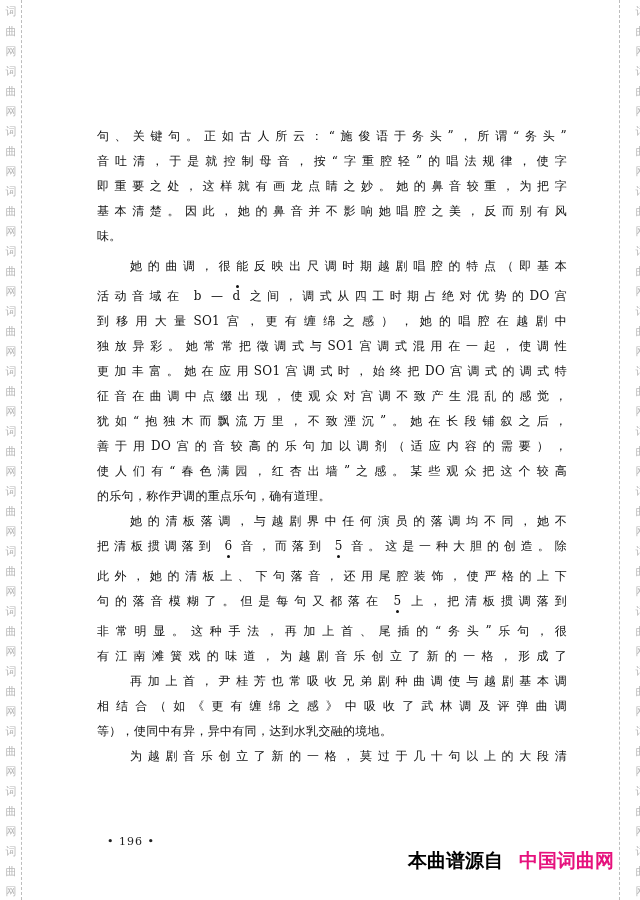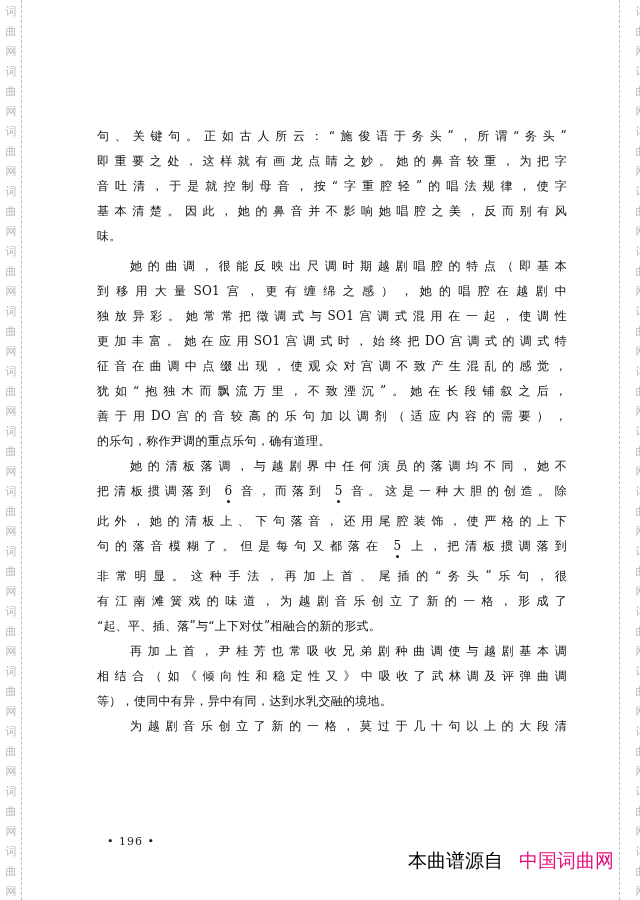--- a/index.html
+++ b/index.html
@@ -41,21 +41,21 @@
       content: ""; position: absolute; left: 50%; top: 1px;
       width: 3px; height: 3px; margin-left: -1px; background: #111; border-radius: 50%;
     }
 
     .page-number {
       position: absolute; left: 107px; top: 835px;
       font-size: 11px; letter-spacing: 1px; color: #222;
     }
     .source-credit {
       position: absolute; left: 408px; top: 848px;
-      font-family: "DejaVu Sans", sans-serif; font-weight: normal; font-size: 19px;
+      font-family: "DejaVu Sans", sans-serif; font-weight: bold; font-size: 19px;
       white-space: nowrap;
     }
     .source-credit .label { color: #000; }
     .source-credit .site { color: #e6117d; margin-left: 16px; }
   </style>
 </head>
 <body>
 
 <div class="side-col left" id="wm-left">
     <div class="wm-group" style="top: 2px;">
@@ -207,41 +207,42 @@
     </div>
     <div class="wm-group" style="top: 842px;">
       <div>词</div>
       <div>曲</div>
       <div>网</div>
     </div>
   </div>
 
 <div class="page" id="page-body">
     <div class="line">句、关键句。正如古人所云：“施俊语于务头”，所谓“务头”</div>
+    <div class="line">音吐清，于是就控制母音，按“字重腔轻”的唱法规律，使字</div>
     <div class="line">即重要之处，这样就有画龙点睛之妙。她的鼻音较重，为把字</div>
-    <div class="line">音吐清，于是就控制母音，按“字重腔轻”的唱法规律，使字</div>
     <div class="line">基本清楚。因此，她的鼻音并不影响她唱腔之美，反而别有风</div>
     <div class="line last">味。</div>
     <div class="line indent gap">她的曲调，很能反映出尺调时期越剧唱腔的特点（即基本</div>
+    <div class="line gap"><span>活动音域在 b — </span><span class="dot-over">d</span><span> 之间，调式从四工时期占绝对优势的DO宫</span></div>
     <div class="line">到移用大量SO1宫，更有缠绵之感），她的唱腔在越剧中</div>
     <div class="line">独放异彩。她常常把徵调式与SO1宫调式混用在一起，使调性</div>
     <div class="line">更加丰富。她在应用SO1宫调式时，始终把DO宫调式的调式特</div>
     <div class="line">征音在曲调中点缀出现，使观众对宫调不致产生混乱的感觉，</div>
     <div class="line">犹如“抱独木而飘流万里，不致湮沉”。她在长段铺叙之后，</div>
     <div class="line">善于用DO宫的音较高的乐句加以调剂（适应内容的需要），</div>
+    <div class="line">使人们有“春色满园，红杏出墙”之感。某些观众把这个较高</div>
     <div class="line last">的乐句，称作尹调的重点乐句，确有道理。</div>
     <div class="line indent">她的清板落调，与越剧界中任何演员的落调均不同，她不</div>
     <div class="line"><span>把清板掼调落到 </span><span class="dot-under">6</span><span> 音，而落到 </span><span class="dot-under">5</span><span> 音。这是一种大胆的创造。除</span></div>
     <div class="line gap">此外，她的清板上、下句落音，还用尾腔装饰，使严格的上下</div>
     <div class="line"><span>句的落音模糊了。但是每句又都落在 </span><span class="dot-under">5</span><span> 上，把清板掼调落到</span></div>
     <div class="line gap">非常明显。这种手法，再加上首、尾插的“务头”乐句，很</div>
     <div class="line">有江南滩簧戏的味道，为越剧音乐创立了新的一格，形成了</div>
-    <div class="line last">“起、平、插、落”与“上下对仗”相融合的新的形式。</div>
     <div class="line indent">再加上首，尹桂芳也常吸收兄弟剧种曲调使与越剧基本调</div>
-    <div class="line">相结合（如《倾向性和稳定性又》中吸收了武林调及评弹曲调</div>
+    <div class="line">相结合（如《更有缠绵之感》中吸收了武林调及评弹曲调</div>
     <div class="line last">等），使同中有异，异中有同，达到水乳交融的境地。</div>
     <div class="line indent">为越剧音乐创立了新的一格，莫过于几十句以上的大段清</div>
   </div>
 
 <div class="page-number">• 196 •</div>
 
 <div class="source-credit">
   <span class="label">本曲谱源自</span><span class="site">中国词曲网</span>
 </div>
 

